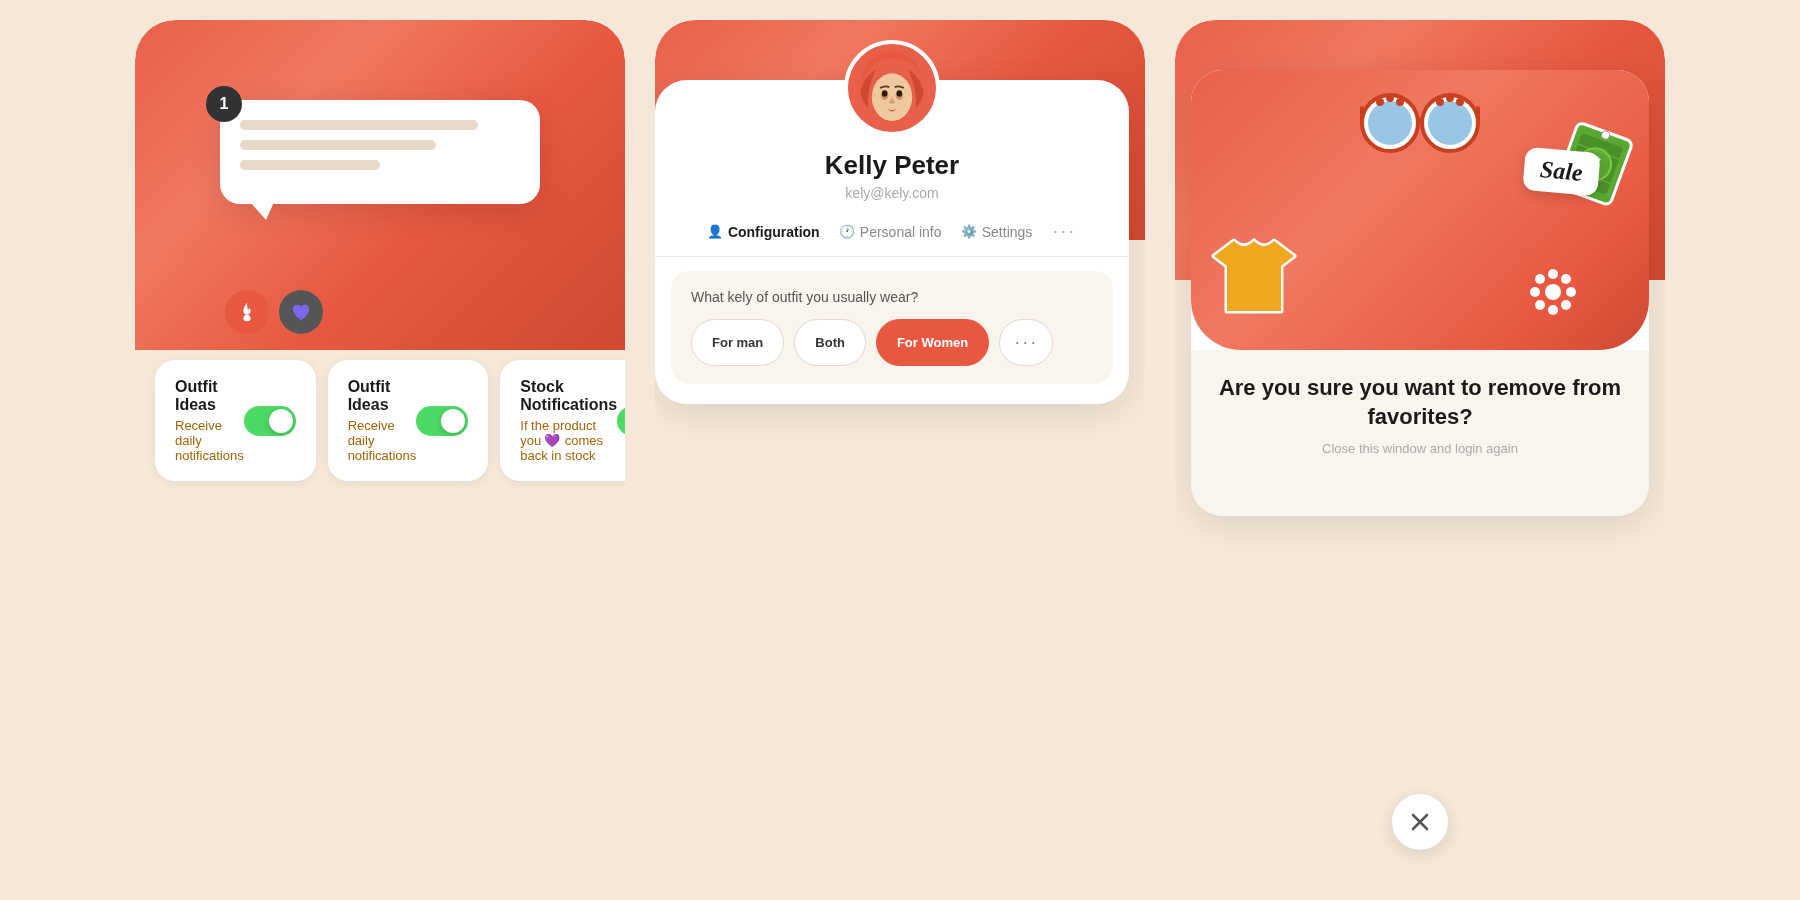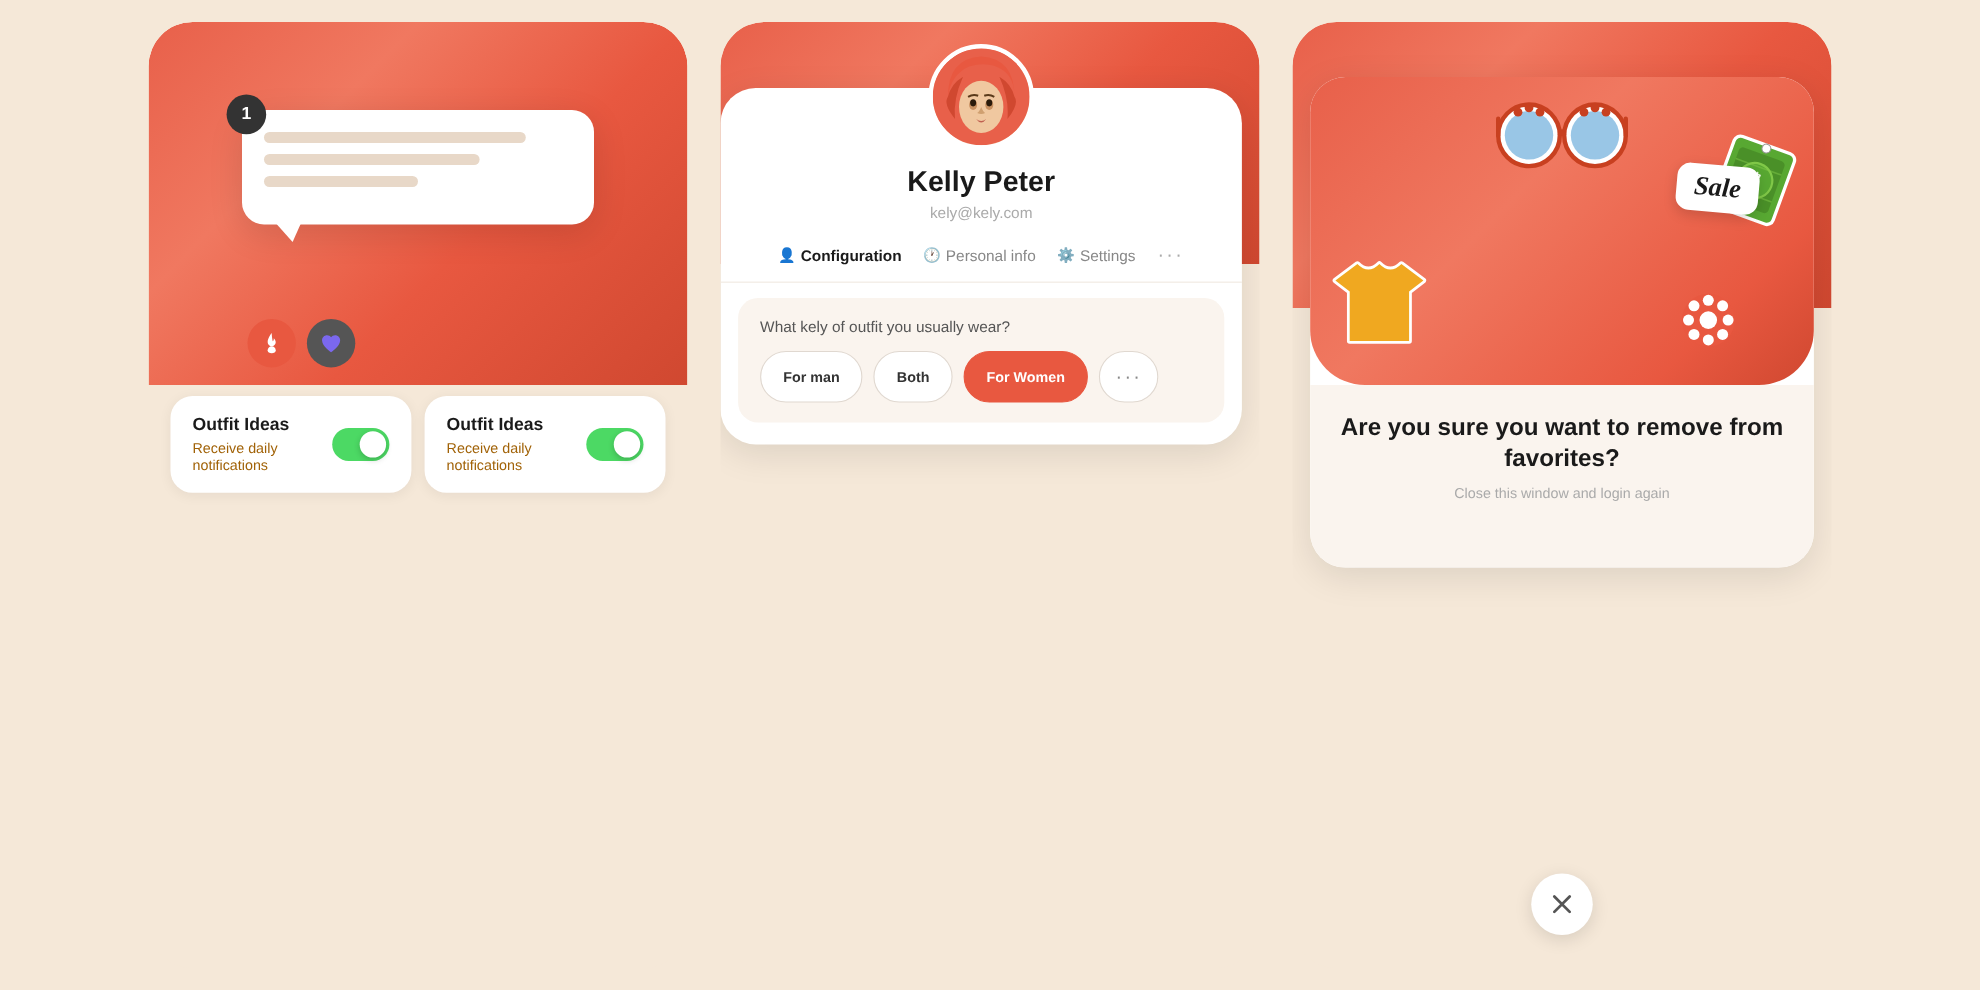--- a/index.html
+++ b/index.html
@@ -551,20 +551,29 @@
         <div class="notif-item-text">
           <h3>Outfit Ideas</h3>
           <p>Receive daily notifications</p>
         </div>
         <div class="toggle toggle-on">
           <div class="toggle-knob"></div>
         </div>
       </div>
 
 
+      <div class="notif-item">
+        <div class="notif-item-text">
+          <h3>Stock Notifications</h3>
+          <p>If the product you <span style="font-size:13px;">💜</span> comes back in stock</p>
+        </div>
+        <div class="toggle toggle-on">
+          <div class="toggle-knob"></div>
+        </div>
+      </div>
 
     </div>
   </div>
 
   <div class="screen2">
     <div class="screen2-bg"></div>
 
     <div class="profile-card">
       <div class="avatar-wrap">
         <div class="avatar-circle">

